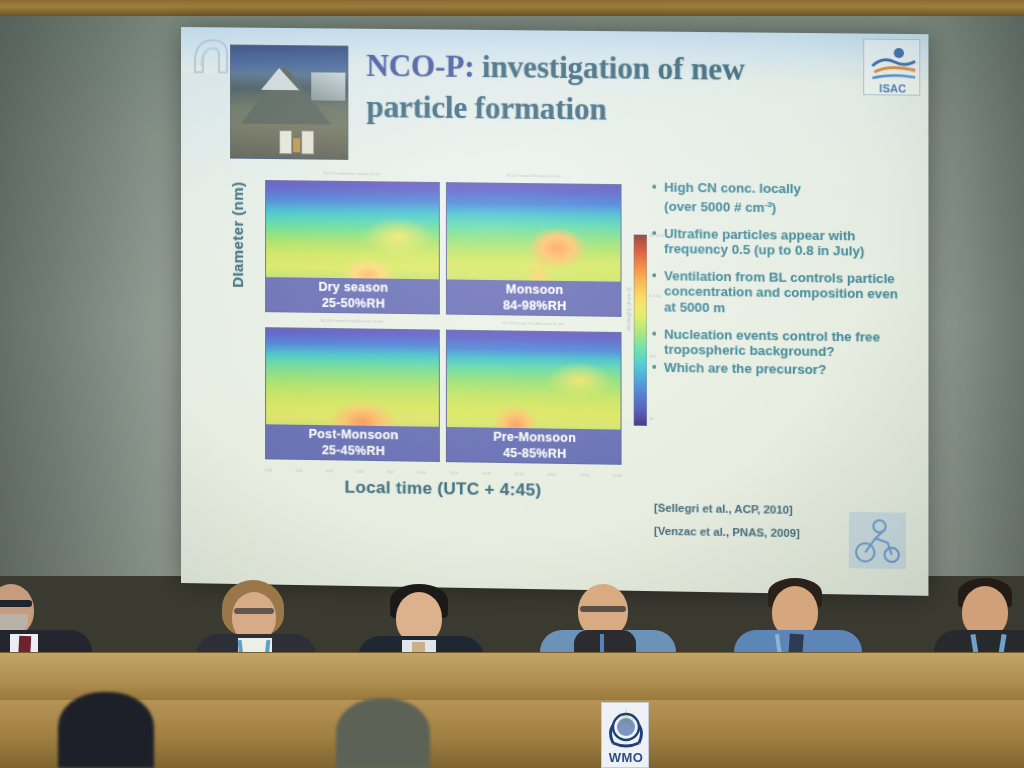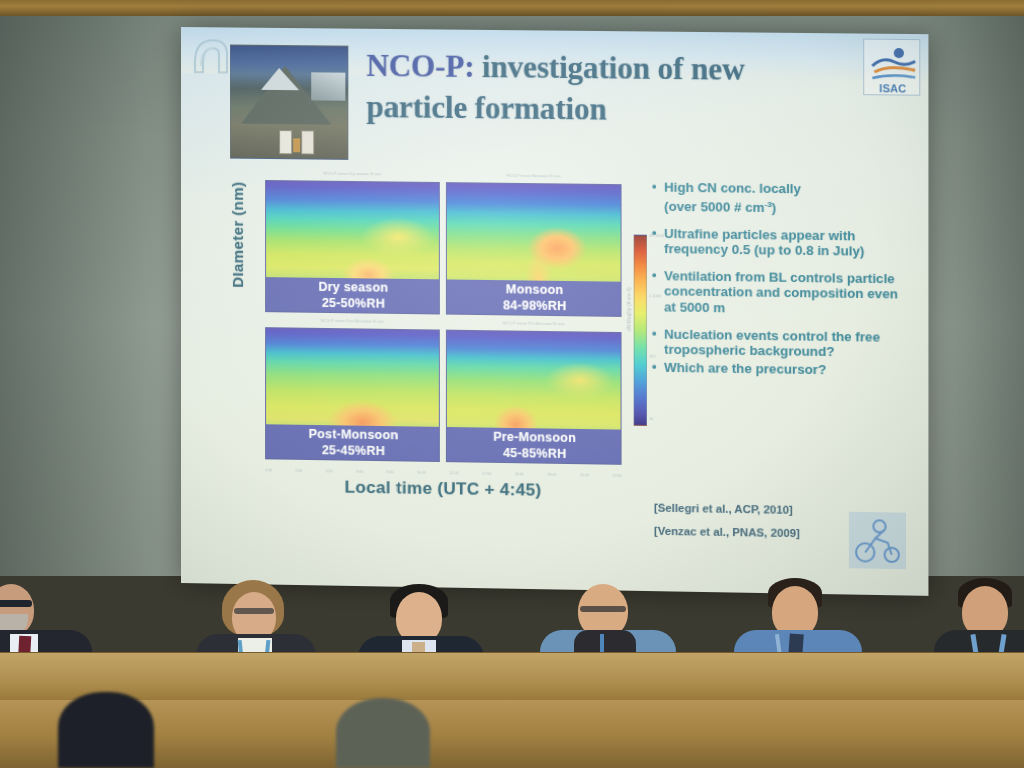--- a/index.html
+++ b/index.html
@@ -543,17 +543,28 @@
     </div>
   </div>
   <div class="nameplate" style="left:968px; top:674px; width:70px; height:26px;">
     <div class="np-name">MARLAN</div>
     <div class="np-country"></div>
   </div>
 
   <div class="desk"></div>
   <div class="dais-front"></div>
 
+  <div class="wmo-sign">
+    <svg viewBox="0 0 48 52" width="48" height="52">
+      <path d="M24 4 L26 12 L33 9 L28 15 L36 16 L28 19 L33 25 L24 20 L15 25 L20 19 L12 16 L20 15 L15 9 L22 12 Z" fill="#dfe4c9"></path>
+      <circle cx="24" cy="24" r="13" fill="none" stroke="#1f3f78" stroke-width="2.4"></circle>
+      <circle cx="24" cy="24" r="9" fill="#3159a0" opacity="0.6"></circle>
+      <path d="M11 22 Q6 30 11 40" fill="none" stroke="#1f3f78" stroke-width="3"></path>
+      <path d="M37 22 Q42 30 37 40" fill="none" stroke="#1f3f78" stroke-width="3"></path>
+      <path d="M11 40 Q24 46 37 40" fill="none" stroke="#1f3f78" stroke-width="3"></path>
+    </svg>
+    <div class="wmo-text">WMO</div>
+  </div>
 
   <div class="audience blur-more" style="left:58px; bottom:0; width:96px; height:76px; background:#1d2028; border-radius:46% 46% 0 0;"></div>
   <div class="audience blur-more" style="left:336px; bottom:0; width:94px; height:70px; background:#5d6257; border-radius:48% 48% 0 0;"></div>
 
 </div>
 
 </body></html>

